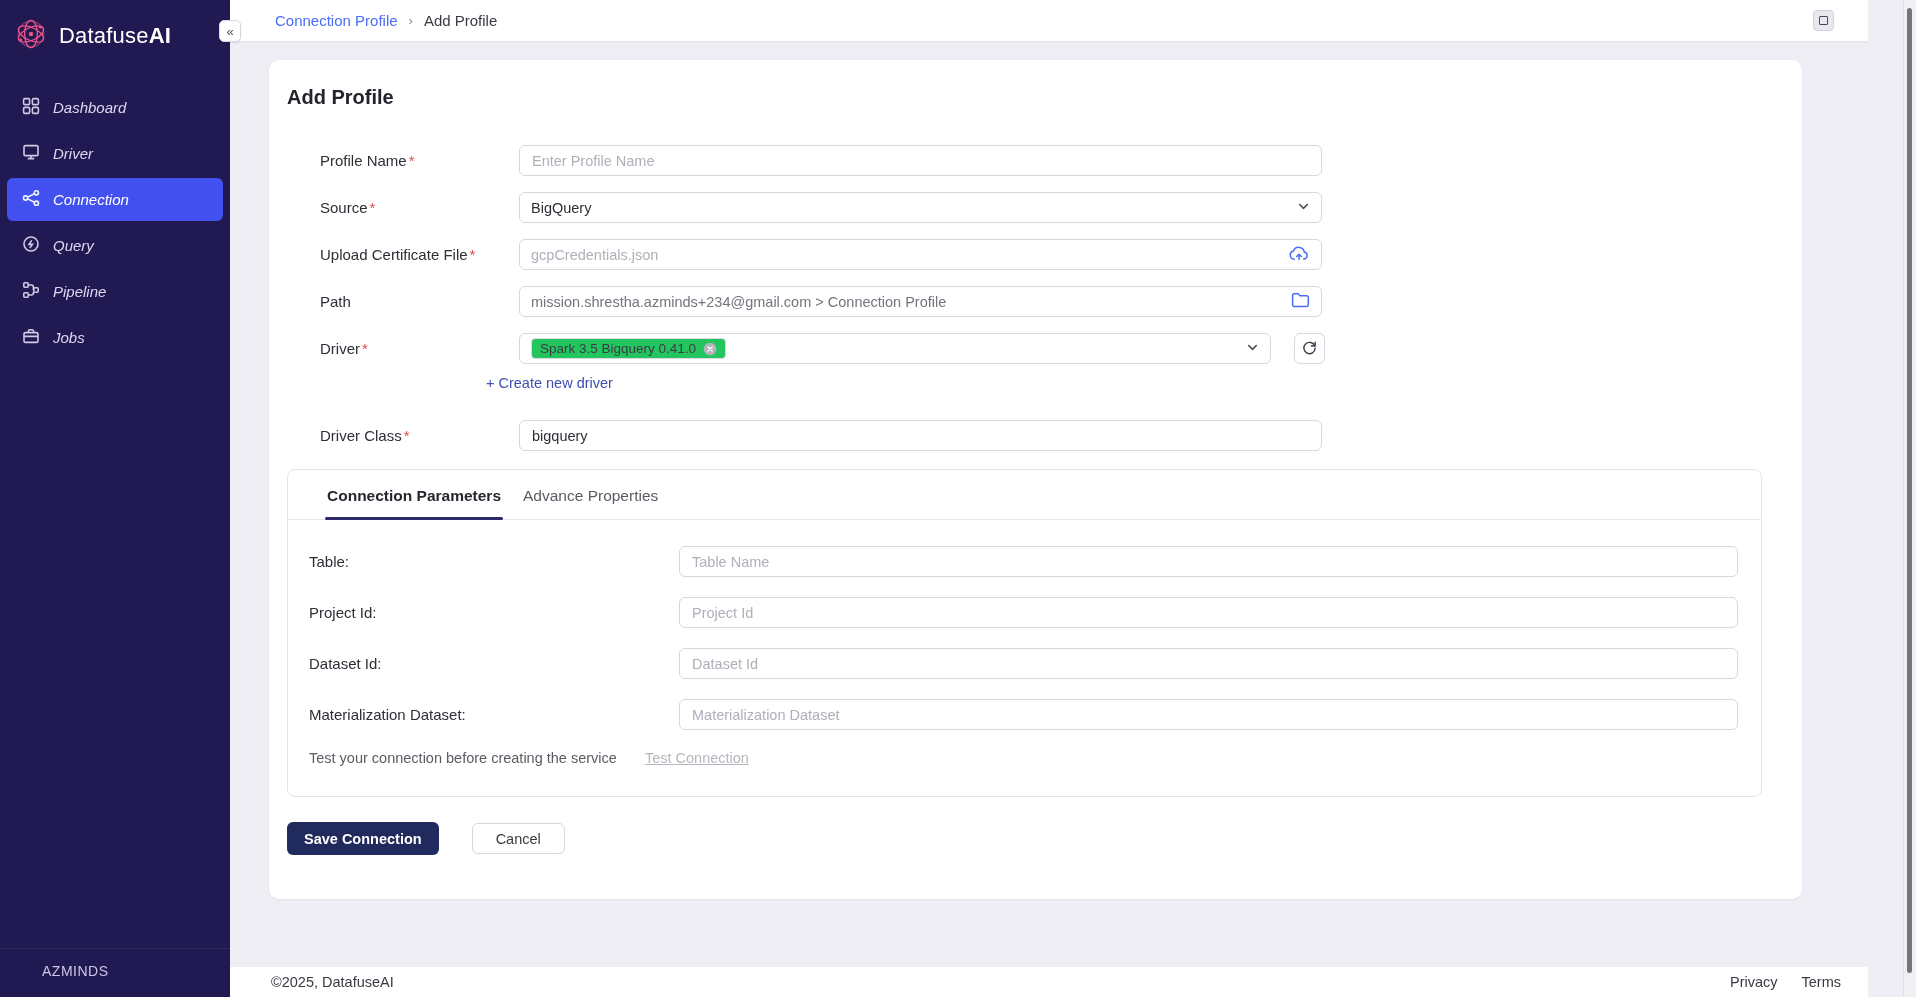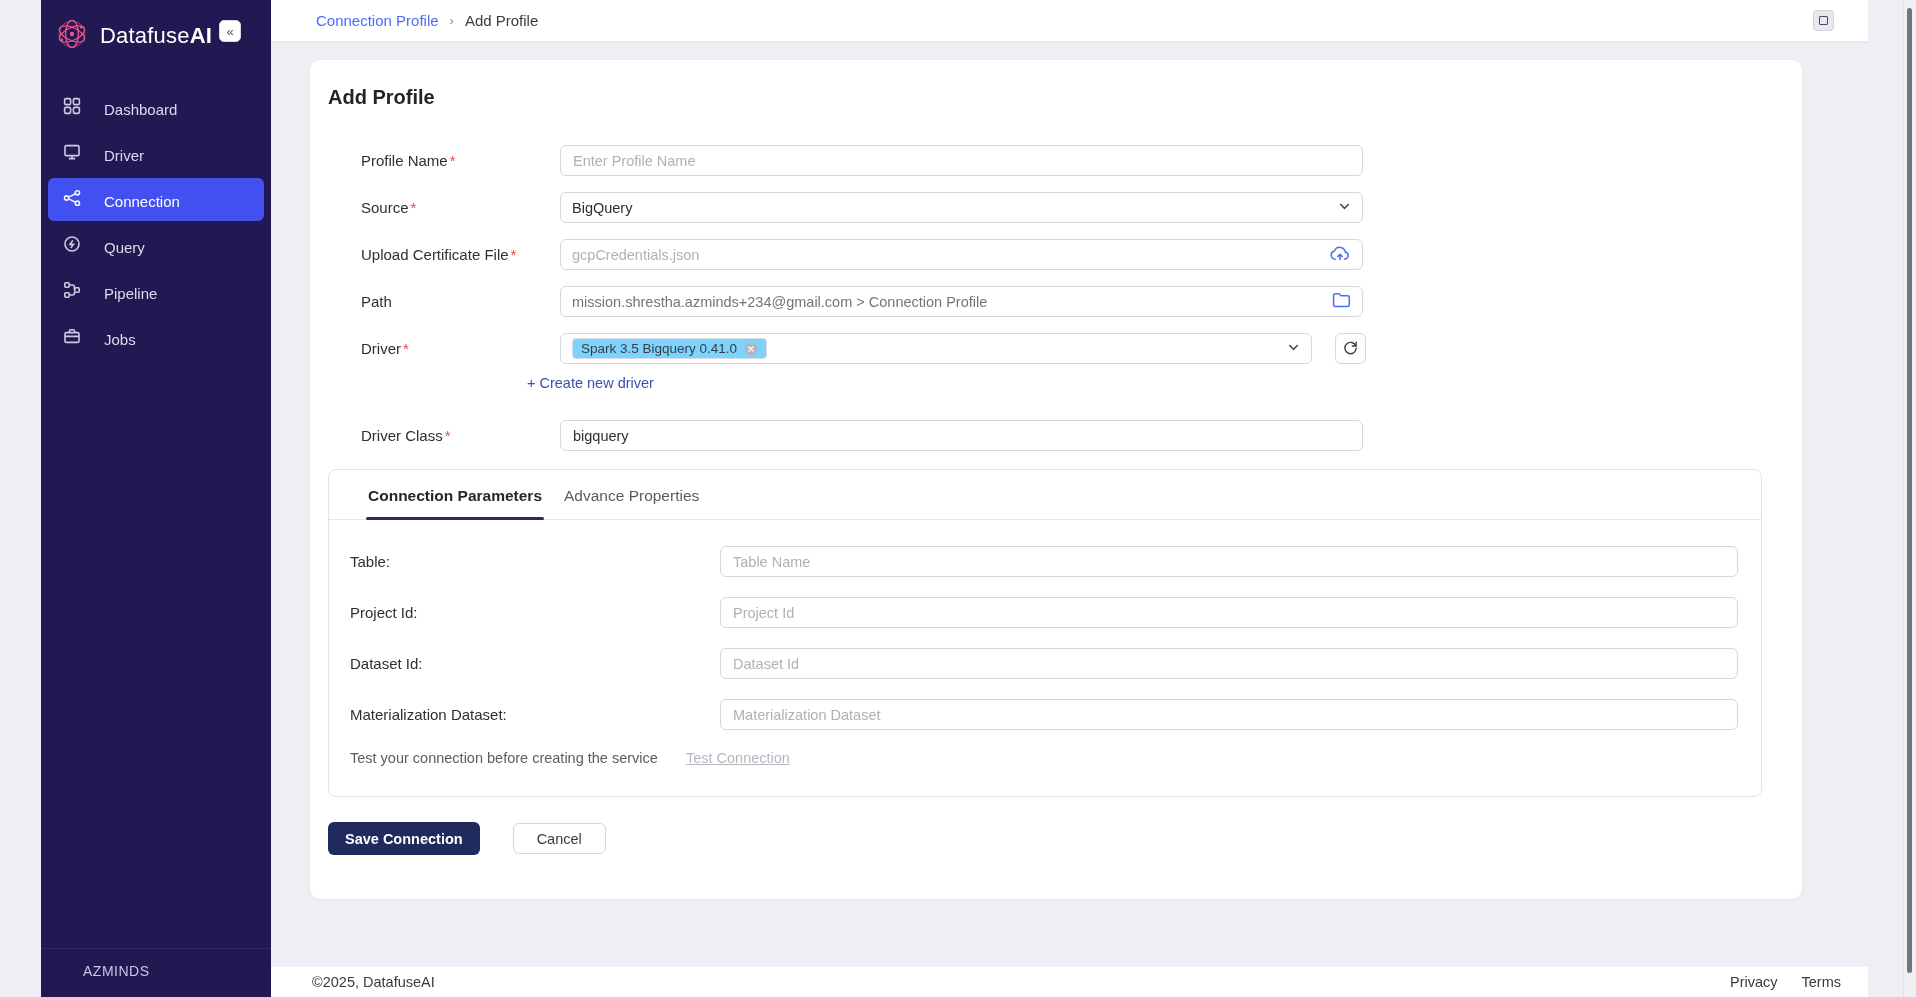--- a/index.html
+++ b/index.html
@@ -4,34 +4,34 @@
 <style>
   * { box-sizing: border-box; margin: 0; padding: 0; }
   html,body { width:1916px; height:997px; }
   body {
     font-family: "Liberation Sans", sans-serif;
     background:#efeef4;
     color:#2e2e37;
     overflow:hidden;
     position:relative;
   }
-  .app { display:flex; width:1868px; height:997px;padding-left:41px; }
+  .app { display:flex; width:1868px; height:997px; }
 
   
   .sidebar {
     width:230px; flex-shrink:0; background:#211a52; color:#e4e1f5;
     display:flex; flex-direction:column; position:relative; z-index:3;
   }
   .logo-row { display:flex; align-items:center; gap:11px; padding:17px 14px 21px 14px; }
   .logo-text { font-size:22px; color:#ffffff; font-weight:400; letter-spacing:.2px; }
   .logo-text .bold { font-weight:700; }
   .nav { flex:1; display:flex; flex-direction:column; gap:3px; padding:10px 7px; }
   .nav-item {
-    display:flex; align-items:flex-end; gap:23px; padding:11px 15px;
-    border-radius:6px; font-size:15px; color:#ddd9f0; cursor:pointer;
+    display:flex; align-items:center; gap:13px; padding:11px 15px;
+    border-radius:6px; font-size:15px; color:#ddd9f0; cursor:pointer;font-style:italic;
   }
   .nav-item svg { flex-shrink:0; opacity:.92; }
   .nav-item.active { background:#4250ef; color:#ffffff; }
   .sidebar-footer {
     padding:14px 0 18px 42px; font-size:14px; color:#cac6e6;
     border-top:1px solid rgba(255,255,255,.06); letter-spacing:.5px;
   }
   .collapse-btn {
     position:absolute; left:219px; top:20px; width:22px; height:22px;
     background:#ffffff; border:1px solid #d8d7e0; border-radius:5px;
@@ -79,21 +79,21 @@
   .select-box, .file-box {
     display:flex; align-items:center; justify-content:space-between;
     padding:0 11px; cursor:pointer;
   }
   .placeholder-text { color:#b0afba; }
   .path-text { color:#74747e; }
   .driver-line { display:flex; align-items:center; }
   .select-driver { width:752px; }
   .chip {
     display:inline-flex; align-items:center; gap:7px;
-    background:#7dd3fc; border:1px solid #dcdbe3; border-radius:4px;
+    background:#22c55e; border:1px solid #dcdbe3; border-radius:4px;
     padding:2px 8px; font-size:13.5px; color:#3c3c45;
   }
   .chip-x { display:inline-flex; cursor:pointer; }
   .icon-btn {
     width:31px; height:31px; margin-left:23px;
     border:1px solid #d7d6de; border-radius:6px; background:#fff;
     display:flex; align-items:center; justify-content:center; cursor:pointer;
   }
   .create-link-row { margin:10px 0 28px 199px; }
   .create-link { font-size:14.5px; color:#3d4eb0; font-weight:500; cursor:pointer; }

